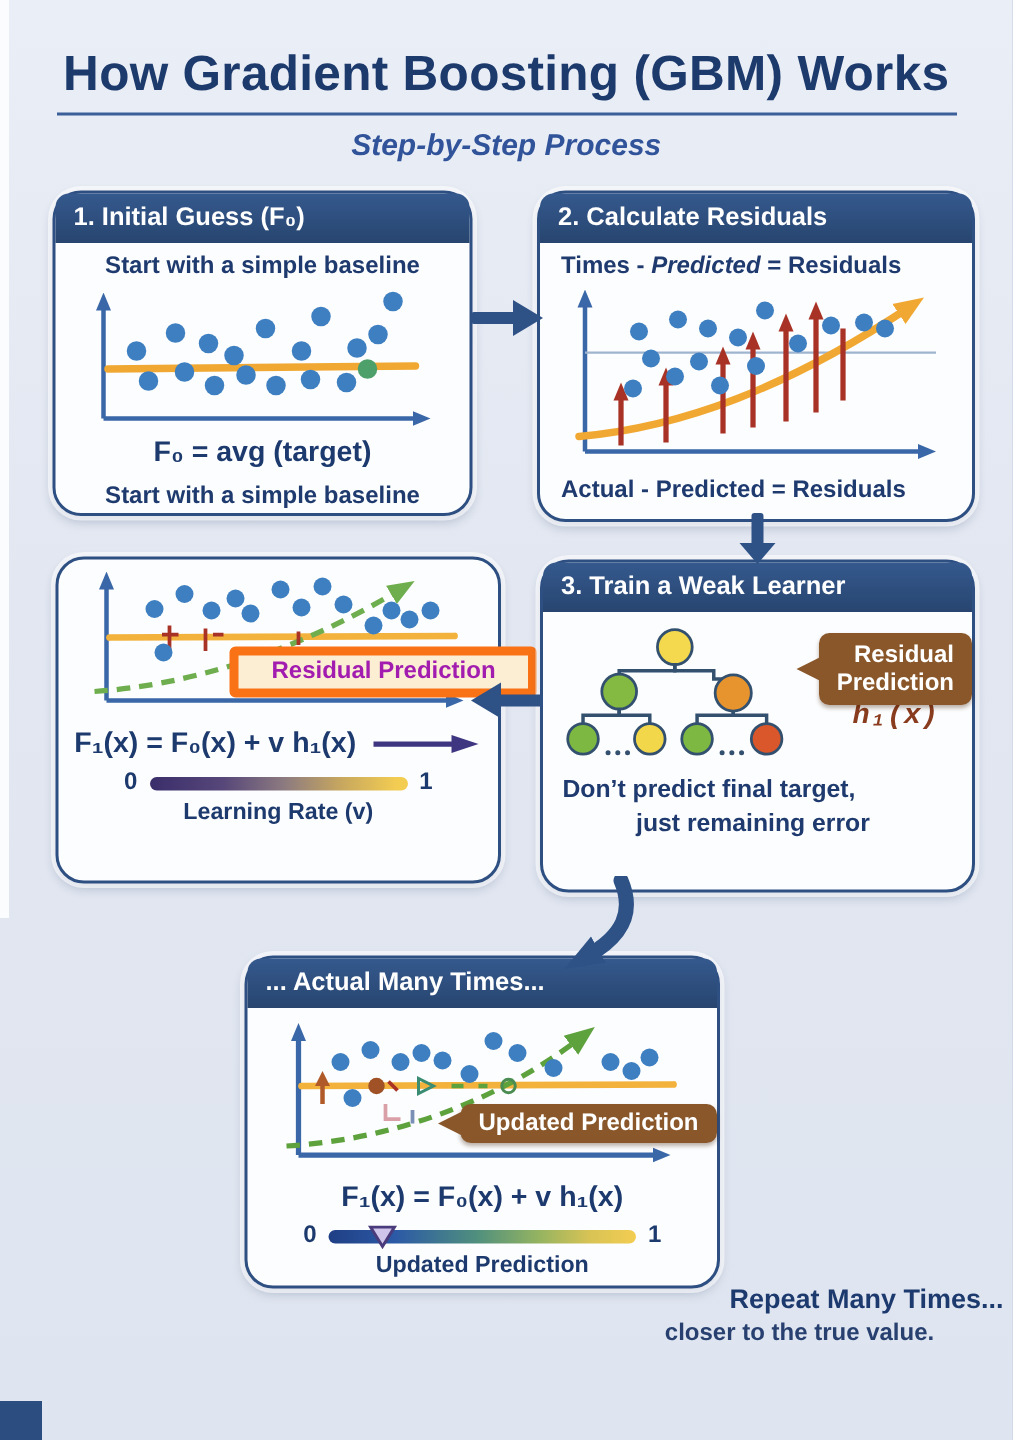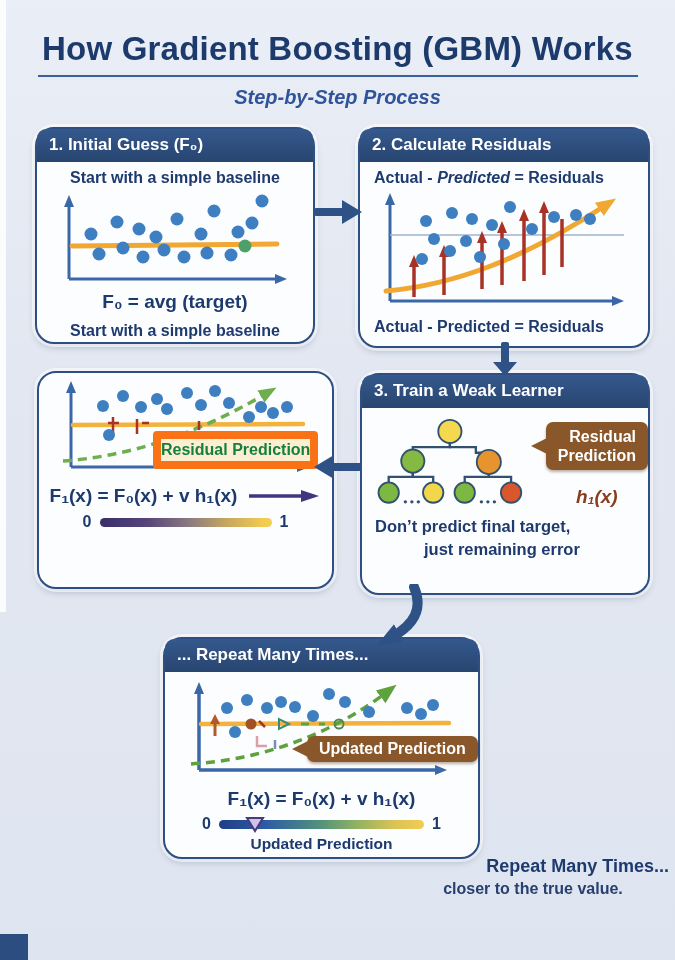--- a/index.html
+++ b/index.html
@@ -19,22 +19,22 @@
          font-size:17px;padding:6px 12px 7px;border-radius:9px 9px 0 0;}
   .cap{font-size:16px;font-weight:bold;color:#1e3a6e;}
   .center{text-align:center;}
   .plot-wrap{position:relative;}
 
   .formula{font-size:19px;font-weight:bold;color:#1d3a6e;}
   .bubble{position:absolute;background:#8a572a;color:#fff;font-weight:bold;font-size:16px;
           padding:4px 12px;border-radius:7px;box-shadow:0 2px 3px rgba(60,30,0,.35);white-space:nowrap;}
   .bubble::before{content:"";position:absolute;left:-15px;top:50%;transform:translateY(-50%);
           border-style:solid;border-width:8px 16px 8px 0;border-color:transparent #8a572a transparent transparent;}
-  .res-box{position:absolute;background:#fbeed3;border:8px solid #f97316;color:#15803d;
-          font-weight:bold;font-size:16px;padding:2px 0;border-radius:4px;white-space:nowrap;}
+  .res-box{position:absolute;background:#fbeed3;border:6px solid #f97316;color:#a21caf;
+          font-weight:bold;font-size:16px;padding:2px 22px;border-radius:4px;white-space:nowrap;}
 
   .grad-row{display:flex;align-items:center;justify-content:center;gap:8px;font-size:16px;font-weight:bold;color:#1d3a6e;}
   .grad-bar{position:relative;height:9px;border-radius:5px;}
   .lr-bar{width:172px;background:linear-gradient(90deg,#3a2e6b 0%,#564679 28%,#8c7a80 52%,#c7a75f 74%,#f3cd52 96%);}
   .up-bar{width:205px;background:linear-gradient(90deg,#1f3f85 0%,#2c5aa6 22%,#4f8f7e 48%,#93b361 68%,#d8c355 85%,#f3cd52 100%);}
   .bar-label{font-size:15.5px;font-weight:bold;color:#1d3a6e;text-align:center;margin-top:2px;}
   .bar-marker{position:absolute;top:-3px;}
 
   .footer-title{font-size:18px;font-weight:bold;color:#1d3a6e;text-align:right;padding-right:4px;}
   .footer-line{font-size:16px;font-weight:bold;color:#27406f;text-align:center;line-height:1.45;}
@@ -89,21 +89,21 @@
         <circle cx="190" cy="57" r="6.5" fill="#4ea06b"></circle>
       </svg>
     </div>
     <div class="formula center" style="margin-top:2px;">F₀ = avg (target)</div>
     <div class="cap center" style="margin-top:9px;">Start with a simple baseline</div>
   </div>
 
   <div class="panel" style="left:358px;top:127px;width:288px;height:217px;">
     <div class="panel-header">2. Calculate Residuals</div>
     <div class="cap" style="margin:7px 0 0 14px;">
-      <span>Actual - </span><span class="it">Predicted</span><span> = Residuals</span>
+      <span>Times - </span><span class="it">Predicted</span><span> = Residuals</span>
     </div>
     <div class="plot-wrap" style="width:260px;height:125px;margin:2px auto 0;">
       <svg width="260" height="125" viewBox="0 0 260 125">
         <defs>
           <marker id="axp2" markerUnits="userSpaceOnUse" markerWidth="12" markerHeight="12" refX="6" refY="6" orient="auto">
             <polygon points="0,1 12,6 0,11" fill="#3a67a7"></polygon>
           </marker>
           <marker id="orh2" markerUnits="userSpaceOnUse" markerWidth="20" markerHeight="20" refX="8" refY="10" orient="auto">
             <polygon points="0,2 20,10 0,18" fill="#f0a832"></polygon>
           </marker>
@@ -195,20 +195,21 @@
       <svg width="74" height="16" viewBox="0 0 74 16">
         <line x1="2" y1="8" x2="56" y2="8" stroke="#3e3680" stroke-width="3.5"></line>
         <polygon points="54,2 72,8 54,14" fill="#3e3680"></polygon>
       </svg>
     </div>
     <div class="grad-row" style="margin-top:6px;">
       <span>0</span>
       <div class="grad-bar lr-bar"></div>
       <span>1</span>
     </div>
+    <div class="bar-label">Learning Rate (v)</div>
   </div>
 
   <div class="panel" style="left:360px;top:373px;width:286px;height:218px;">
     <div class="panel-header">3. Train a Weak Learner</div>
     <div style="display:flex;align-items:flex-start;margin:6px 0 0 10px;">
       <svg width="168" height="96" viewBox="0 0 168 96">
         <g stroke="#33516f" stroke-width="2.5" fill="none">
           <path d="M84,26 L84,32 L44,32 L44,36"></path>
           <path d="M84,26 L84,32 L112,32 L112,38 L126,38"></path>
           <path d="M44,58 L44,64 L18,64 L18,70"></path>
@@ -230,29 +231,29 @@
           <circle cx="118" cy="91" r="1.8"></circle>
             <circle cx="125" cy="91" r="1.8"></circle>
             <circle cx="132" cy="91" r="1.8"></circle>
         </g>
       </svg>
       <div style="margin-left:18px;position:relative;">
         <div class="bubble" style="position:relative;left:0;top:8px;text-align:right;line-height:1.2;padding:5px 12px;">
           <div>Residual</div>
           <div>Prediction</div>
         </div>
-        <div class="h1x" style="margin-top:24px;">h₁(x)</div>
+        <div class="h1x" style="margin-top:4px;font-family:Liberation Mono, monospace;">h₁(x)</div>
       </div>
     </div>
     <div class="cap" style="margin:7px 0 0 13px;font-size:16.5px;">Don’t predict final target,</div>
     <div class="cap" style="margin:4px 0 0 62px;font-size:16.5px;">just remaining error</div>
   </div>
 
   <div class="panel" style="left:163px;top:637px;width:313px;height:218px;">
-    <div class="panel-header">... Repeat Many Times...</div>
+    <div class="panel-header">... Actual Many Times...</div>
     <div class="plot-wrap" style="width:285px;height:105px;margin:6px auto 0;">
       <svg width="285" height="105" viewBox="0 0 285 105">
         <defs>
           <marker id="axpr" markerUnits="userSpaceOnUse" markerWidth="12" markerHeight="12" refX="6" refY="6" orient="auto">
             <polygon points="0,1 12,6 0,11" fill="#3a67a7"></polygon>
           </marker>
           <marker id="grhr" markerUnits="userSpaceOnUse" markerWidth="20" markerHeight="20" refX="8" refY="10" orient="auto">
             <polygon points="0,2 20,10 0,18" fill="#5ea23e"></polygon>
           </marker>
         </defs>

